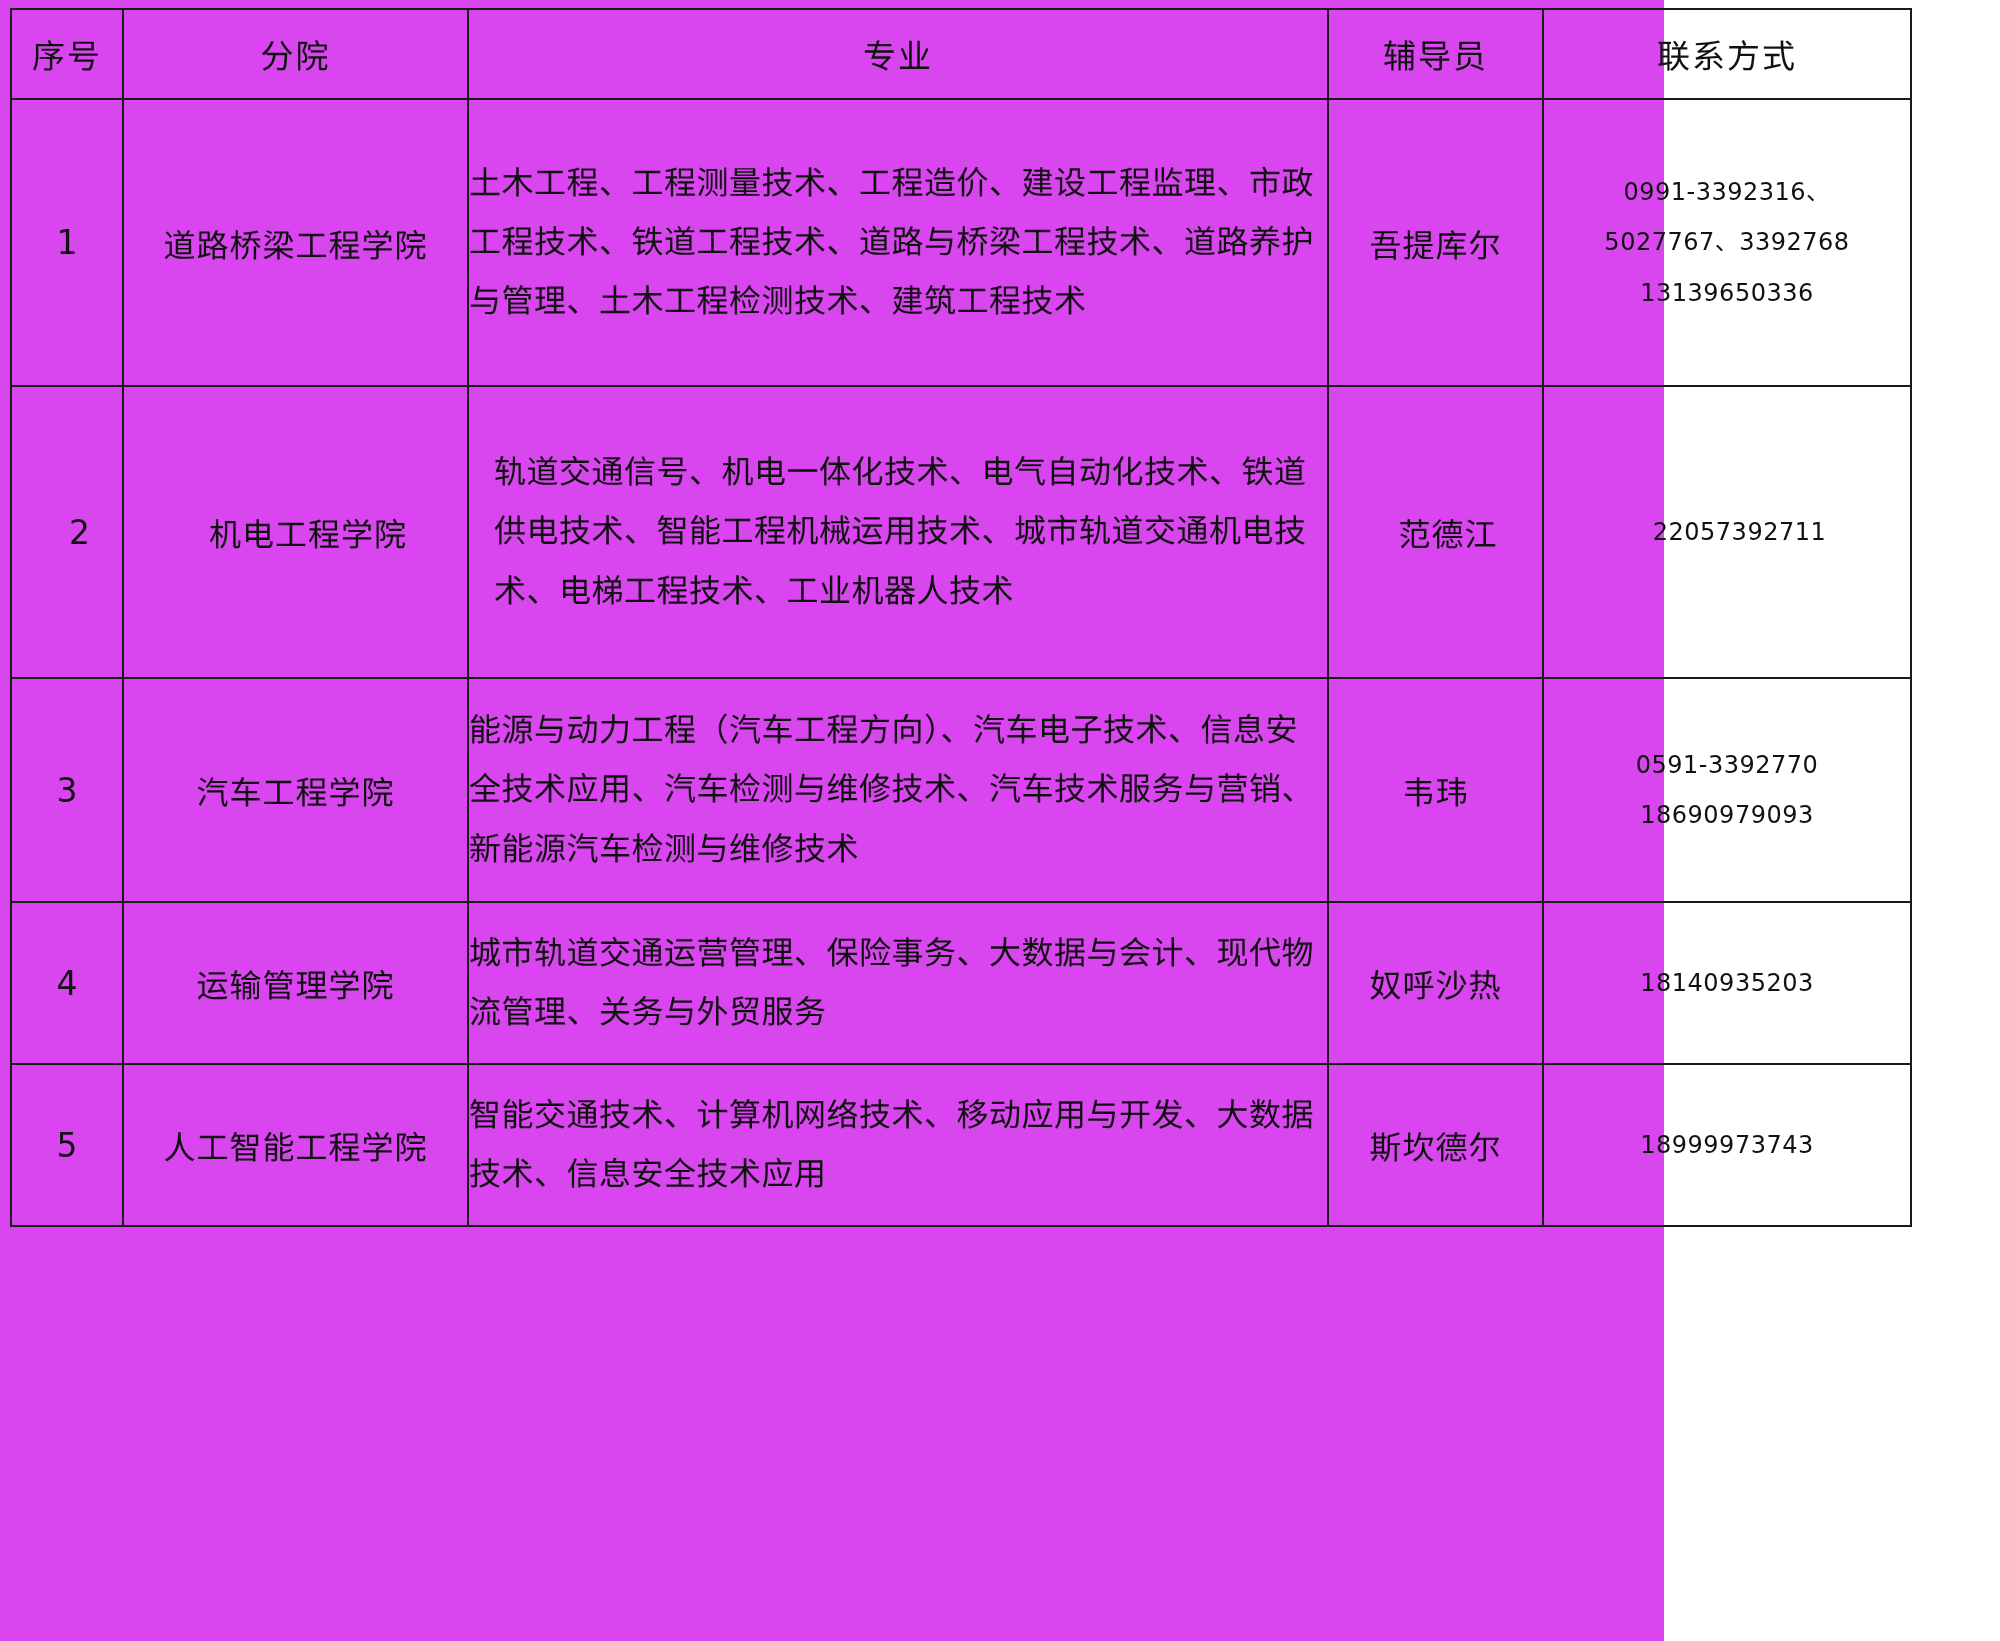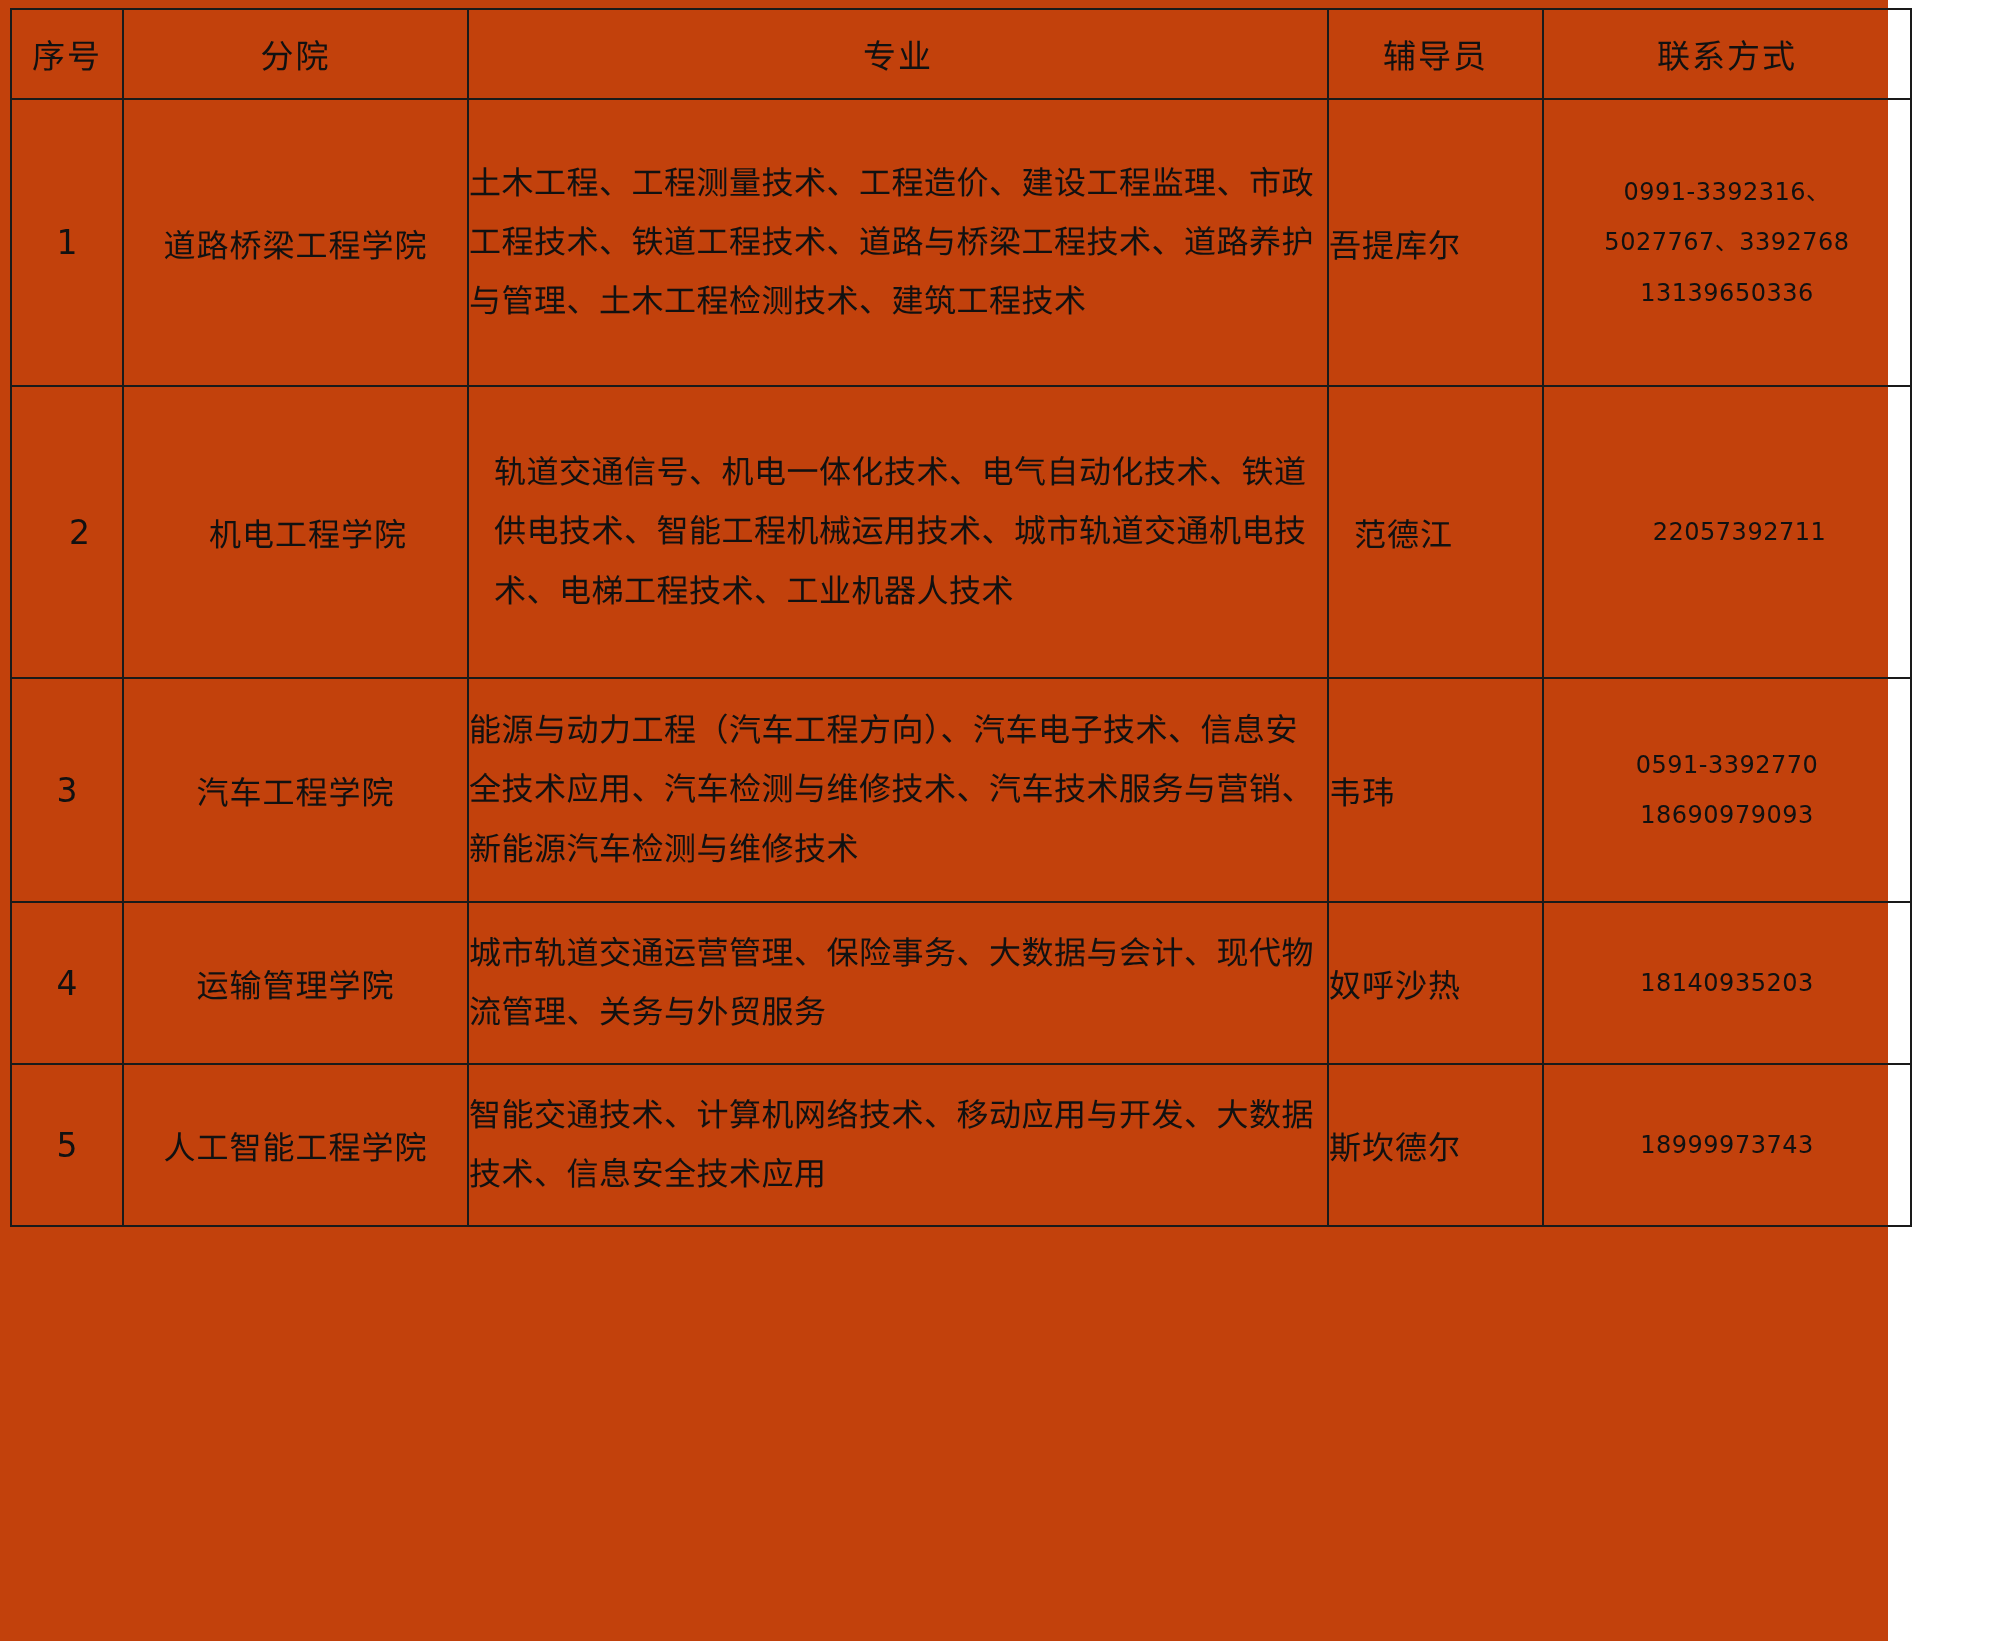--- a/index.html
+++ b/index.html
@@ -7,25 +7,25 @@
     margin: 0;
     padding: 0;
     background: #ffffff;
   }
   body {
     width: 2000px;
     font-family: "DejaVu Sans", "Liberation Sans", sans-serif;
     color: #111111;
   }
   .page {
-    width: 1888px;
+    width: 1664px;
     min-height: 1641px;
     box-sizing: border-box;
     padding: 8px 0 0 0;
-    background: #c2410c;
+    background: #d946ef;
   }
   table.contact-table {
     border-collapse: collapse;
     table-layout: fixed;
     margin: 0 10px;
     width: 1900px;
   }
   table.contact-table td,
   table.contact-table th {
     border: 2px solid #1a1a1a;
@@ -61,21 +61,21 @@
   }
   td.major {
     text-align: left;
     padding: 26px 34px 26px 30px;
     line-height: 1.85;
     font-size: 32px;
     letter-spacing: 0.5px;
     margin-top: 12px;
   }
   td.advisor {
-    text-align: left;
+    text-align: center;
     font-size: 32px;
     letter-spacing: 1px;
   }
   td.contact {
     text-align: center;
     font-size: 24px;
     line-height: 2.1;
     padding: 18px 10px;
     letter-spacing: 0.5px;
   }

